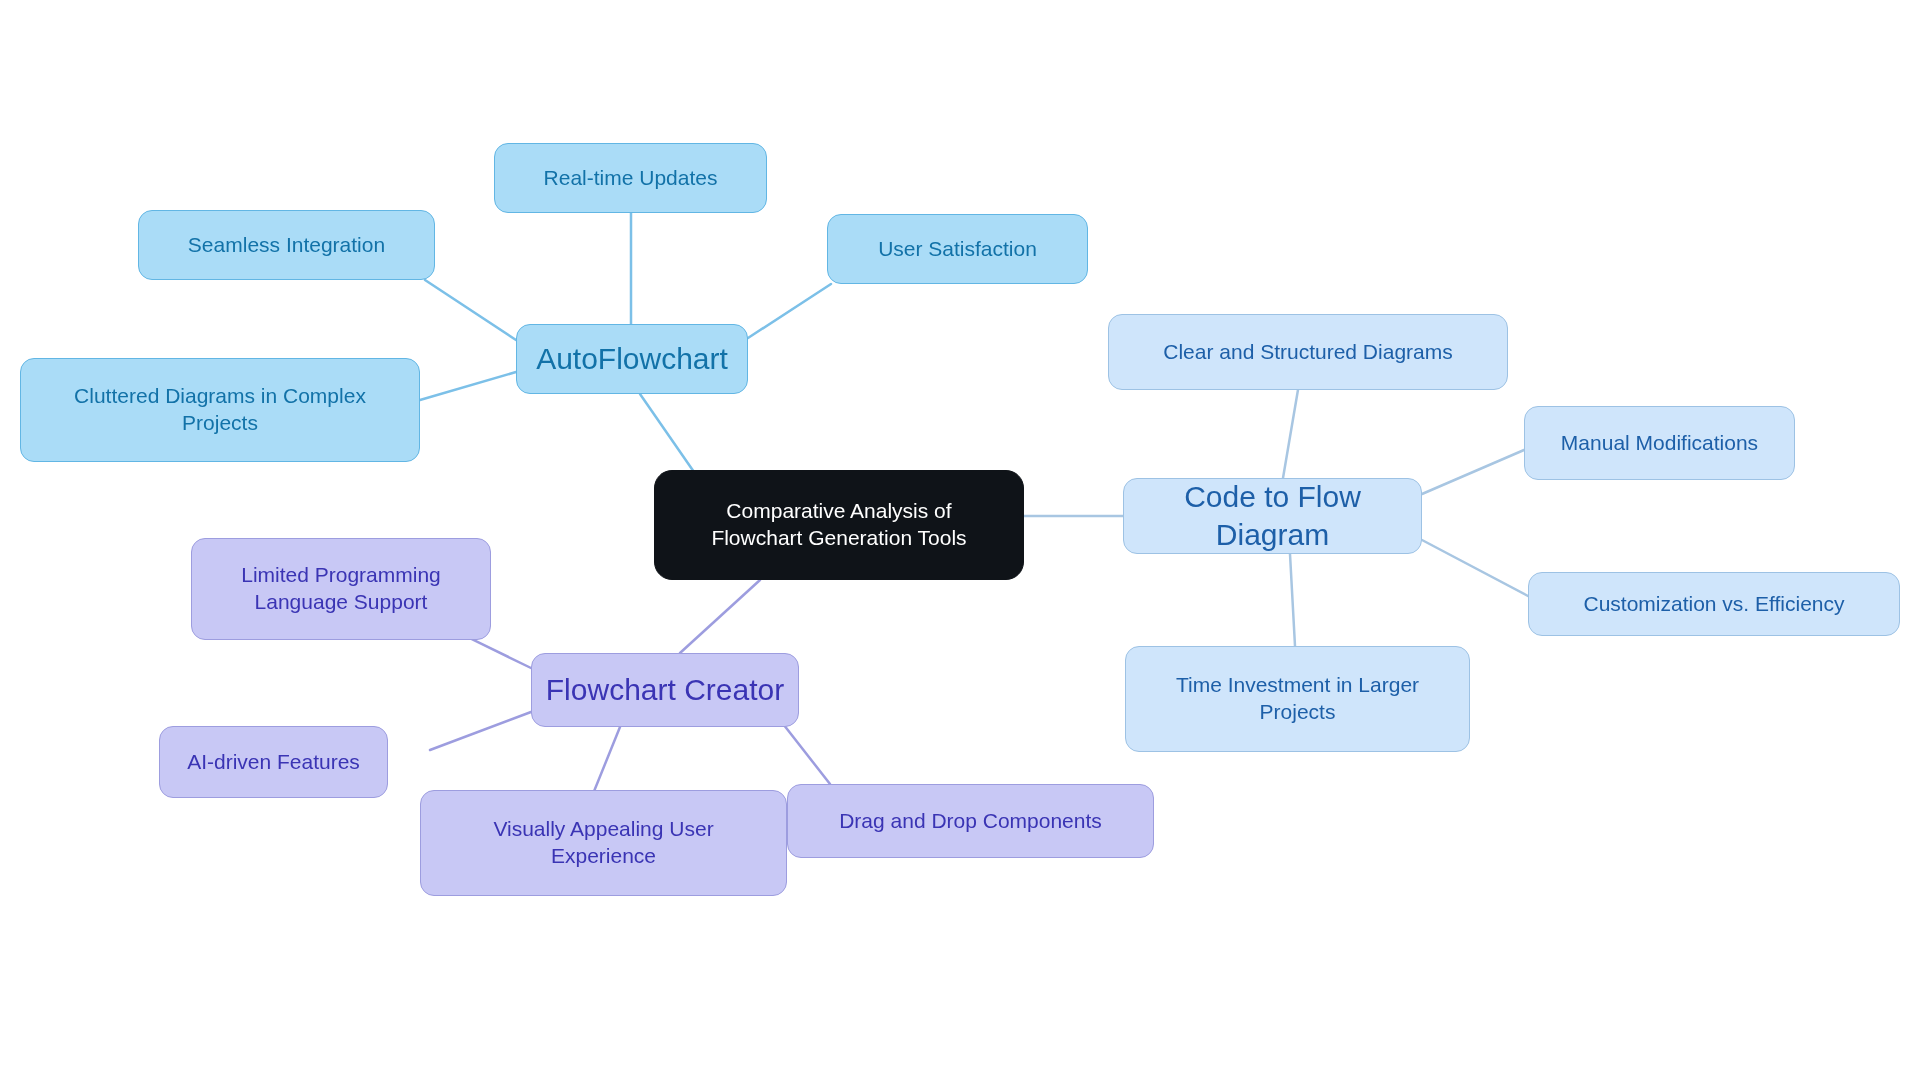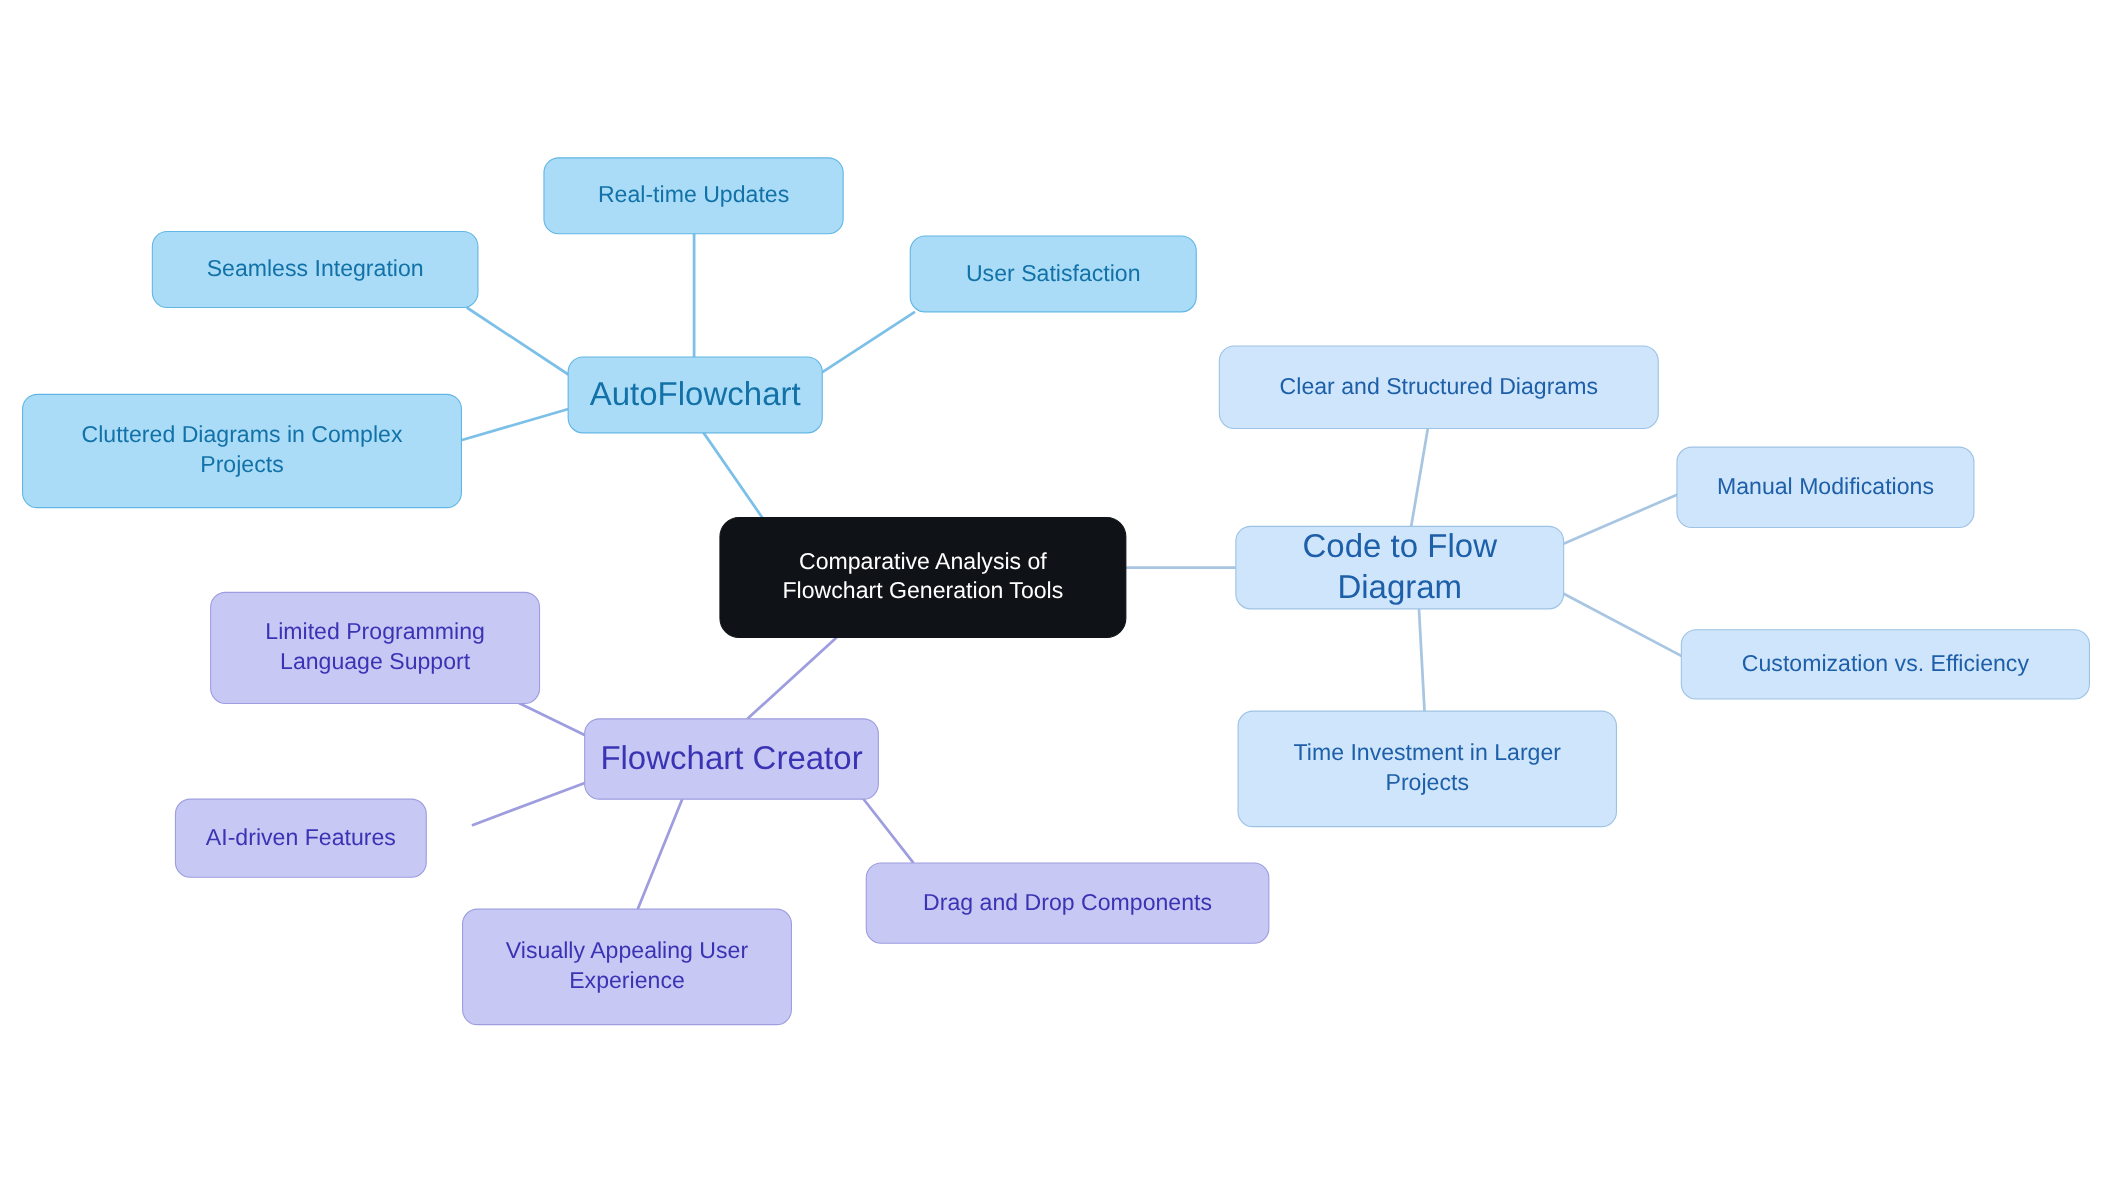--- a/index.html
+++ b/index.html
@@ -96,17 +96,17 @@
       <div class="node branch theme-pale" style="left: 1123px; top: 478px; width: 299px; height: 76px;"><span>Code to Flow Diagram</span></div>
       <div class="node branch theme-lavender" style="left: 531px; top: 653px; width: 268px; height: 74px;"><span>Flowchart Creator</span></div>
       <div class="node leaf theme-pale" style="left: 1108px; top: 302px; width: 400px; height: 76px; margin-top: 12px;"><span>Clear and Structured Diagrams</span></div>
       <div class="node leaf theme-pale" style="left: 1524px; top: 406px; width: 271px; height: 74px;"><span>Manual Modifications</span></div>
       <div class="node leaf theme-pale" style="left: 1528px; top: 572px; width: 372px; height: 64px;"><span>Customization vs. Efficiency</span></div>
       <div class="node leaf theme-pale" style="left: 1125px; top: 646px; width: 345px; height: 106px;"><span>Time Investment in Larger
 Projects</span></div>
       <div class="node leaf theme-lavender" style="left: 147px; top: 538px; width: 300px; height: 102px; margin-left: 44px;"><span>Limited Programming
 Language Support</span></div>
       <div class="node leaf theme-lavender" style="left: 159px; top: 726px; width: 229px; height: 72px;"><span>AI-driven Features</span></div>
-      <div class="node leaf theme-lavender" style="left: 420px; top: 826px; width: 300px; height: 106px;"><span>Visually Appealing User
+      <div class="node leaf theme-lavender" style="left: 420px; top: 790px; width: 367px; height: 106px;"><span>Visually Appealing User
 Experience</span></div>
       <div class="node leaf theme-lavender" style="left: 787px; top: 784px; width: 367px; height: 74px;"><span>Drag and Drop Components</span></div>
     </div>
 </div>
 
 </body></html>

